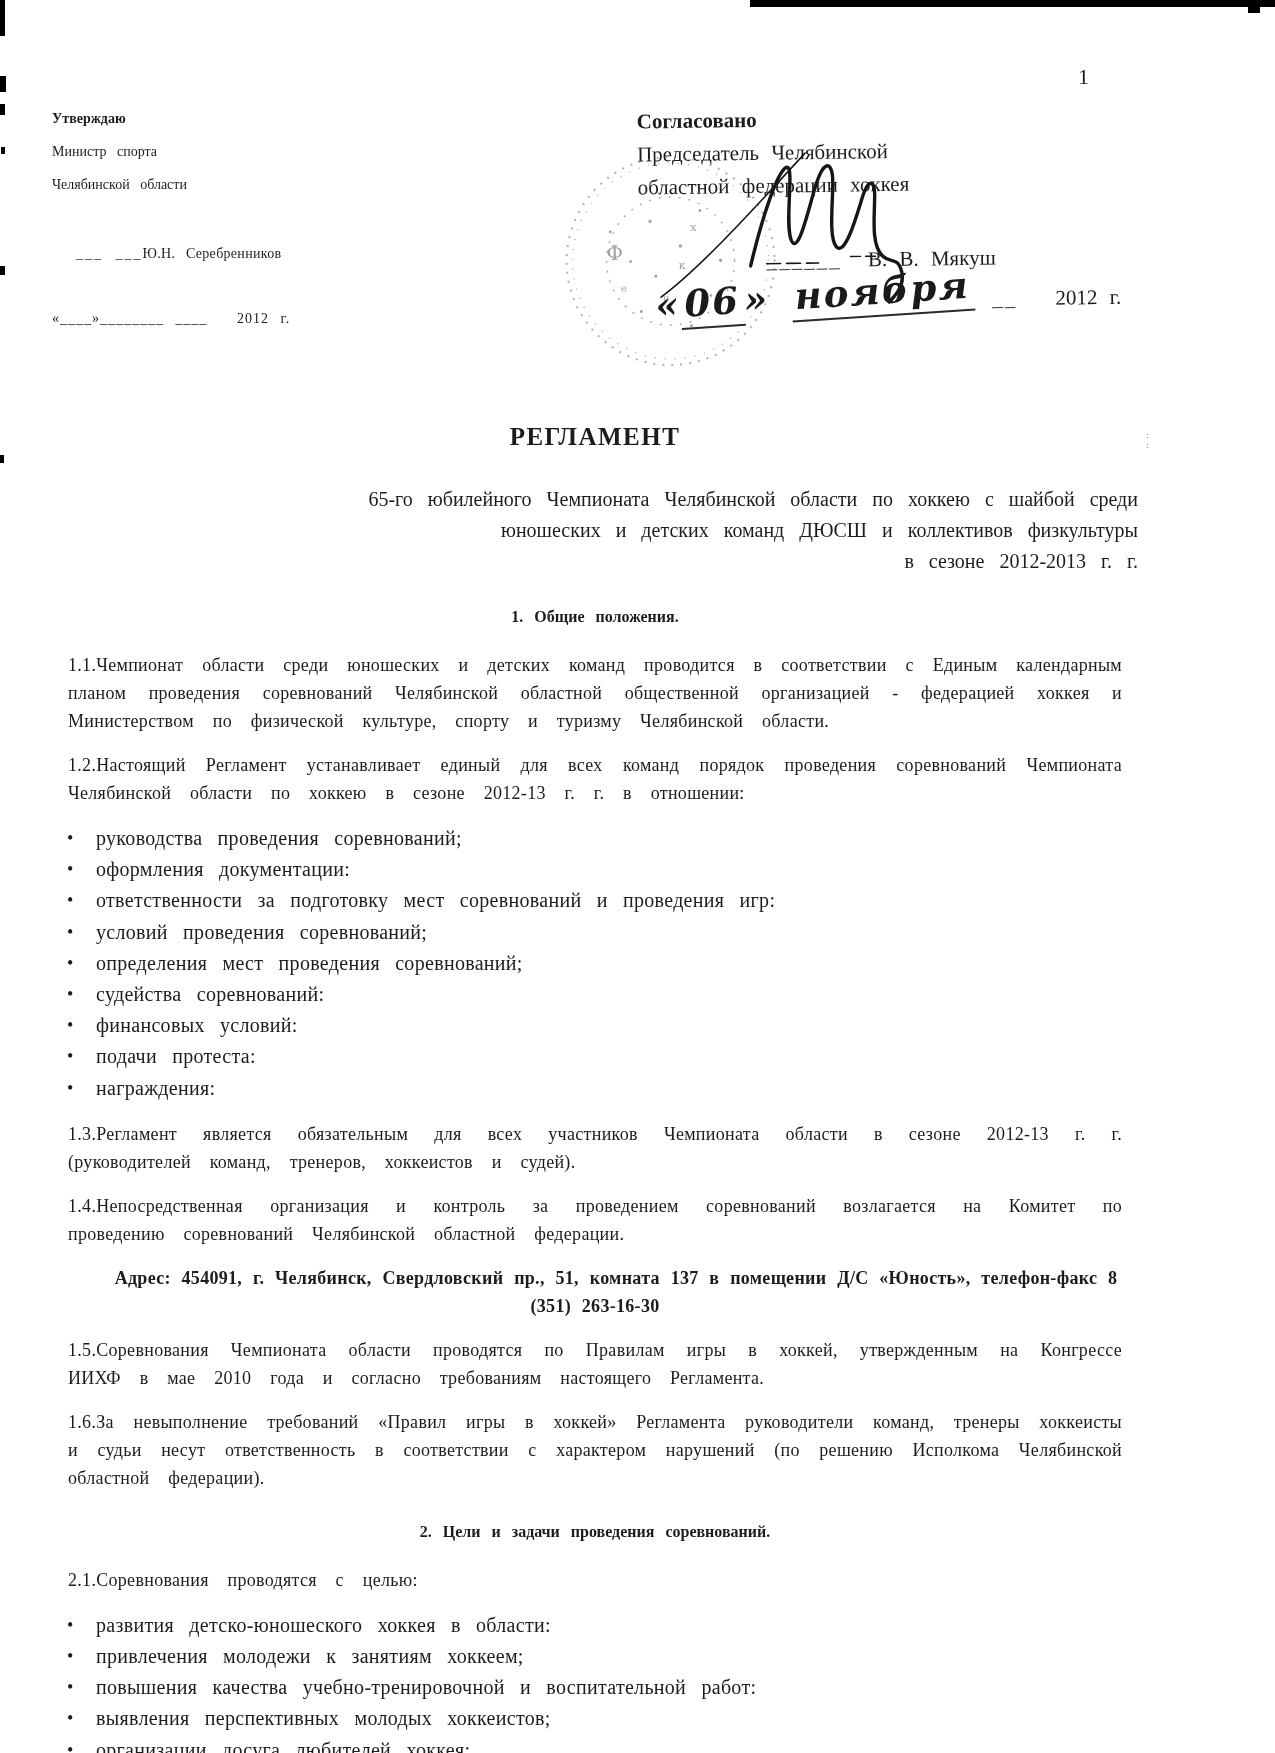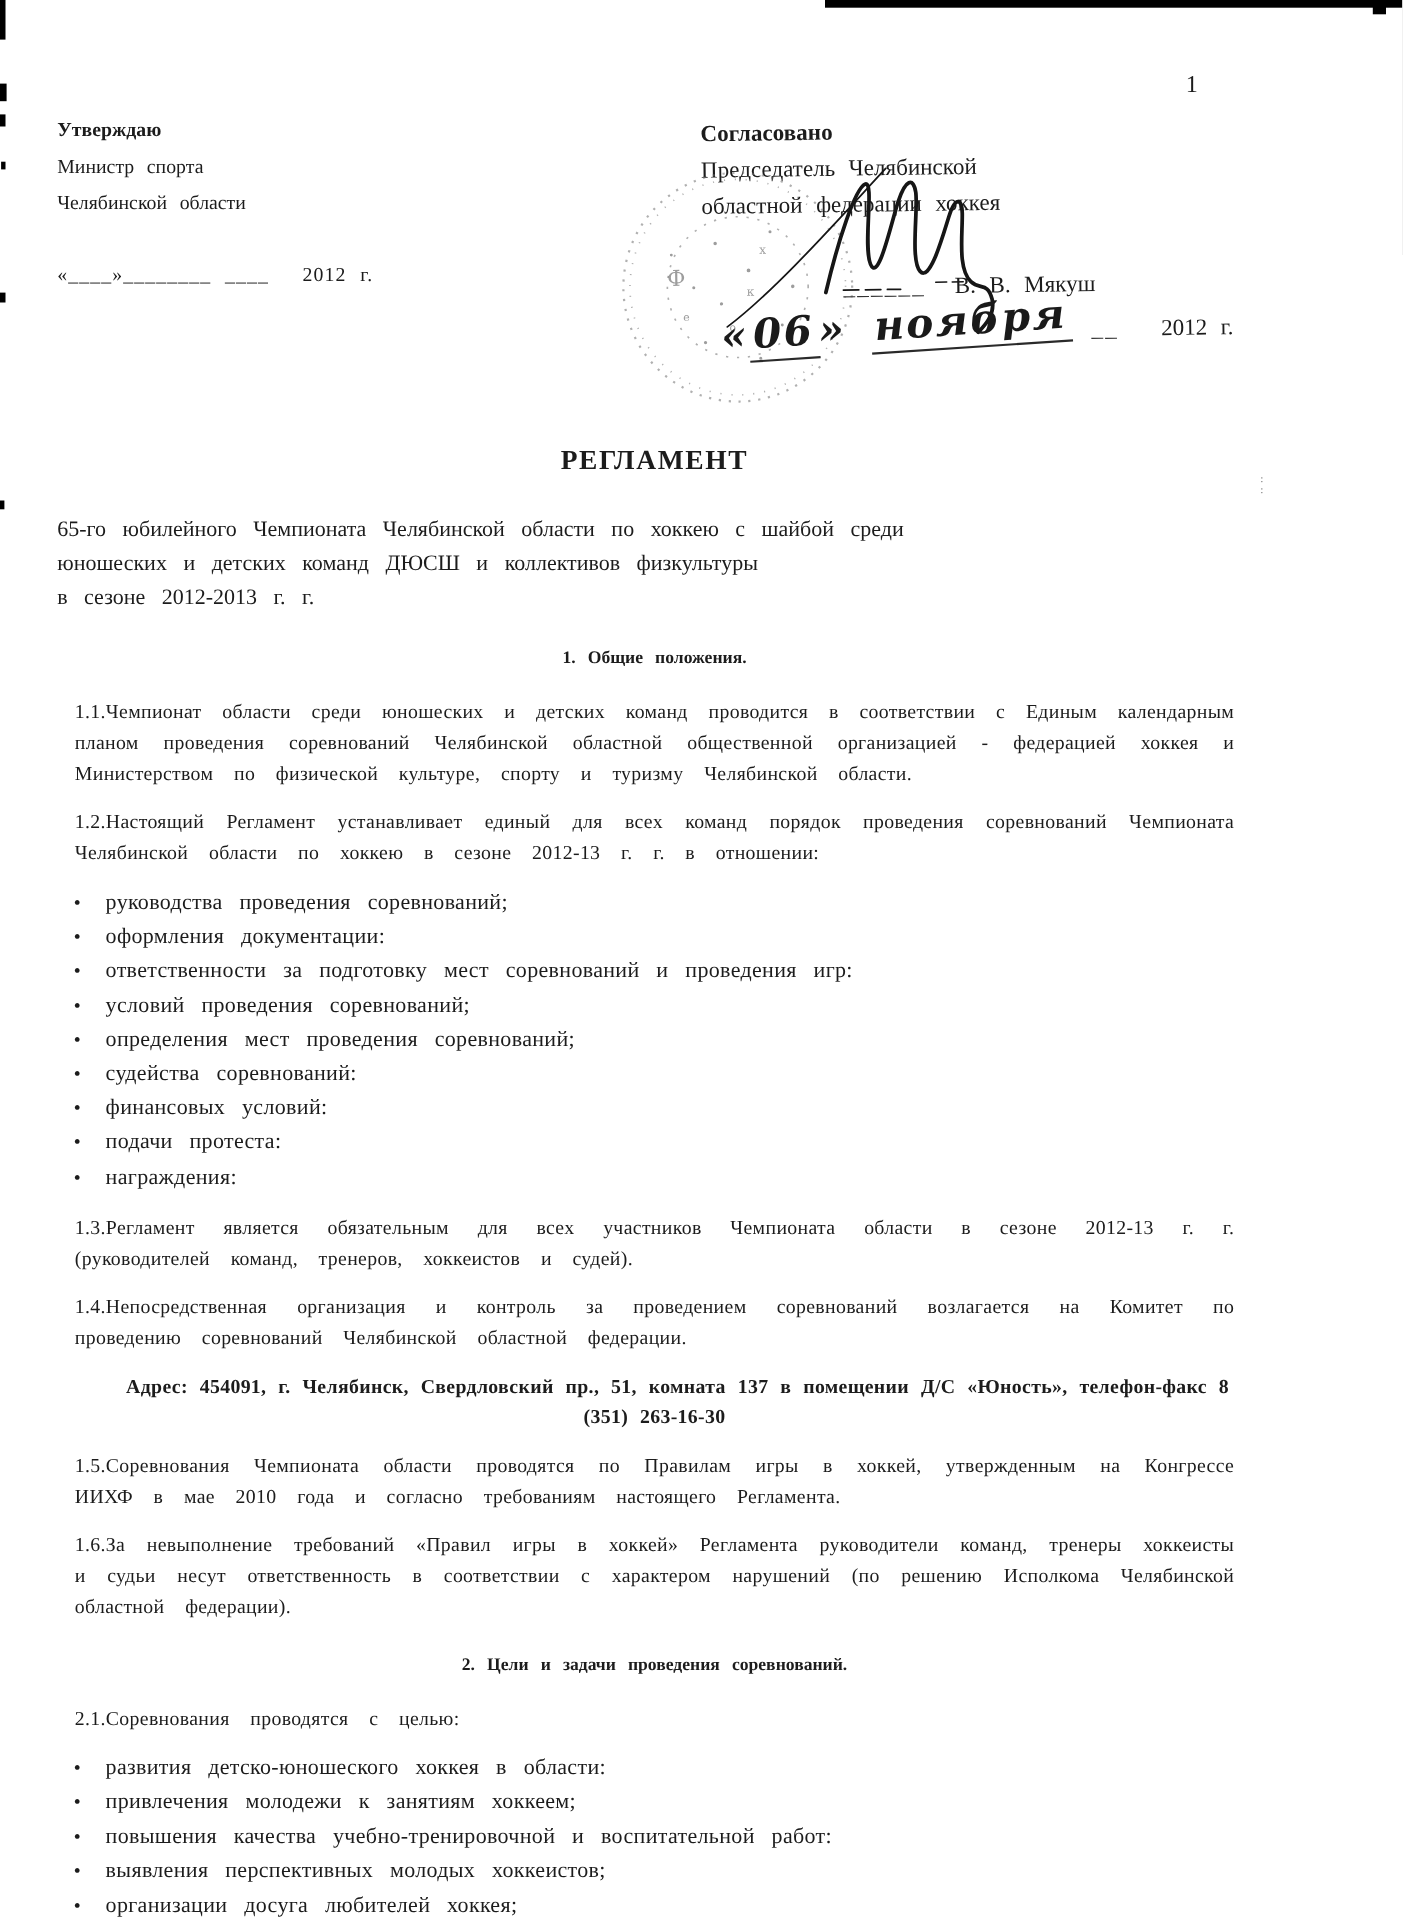--- a/index.html
+++ b/index.html
@@ -13,21 +13,21 @@
     color: #1c1c1c;
     overflow: hidden;
   }
   
   .art { position: absolute; background: #000; }
   .pageno { position: absolute; left: 1078px; top: 64px; font-size: 22px; }
 
   .content { position: absolute; left: 52px; top: 0; width: 1086px; }
 
   header { display: flex; justify-content: space-between; margin-top: 102px; }
-  .hdr-left { width: 420px; font-size: 18px; line-height: 33px; word-spacing: 7px; }
+  .hdr-left { width: 420px; font-size: 14px; line-height: 33px; word-spacing: 7px; }
   .hdr-right { width: 500px; position: relative; font-size: 21px; line-height: 33px; word-spacing: 7px; transform: rotate(-0.8deg); }
   .bold { font-weight: bold; }
   .sign-row-l { margin-top: 36px; padding-left: 24px; letter-spacing: 0.3px; }
   .date-row-l { margin-top: 32px; letter-spacing: 1px; }
   .sign-row-r { margin-top: 42px; padding-left: 128px; position: relative; z-index: 3; }
   .date-row-r { margin-top: 2px; position: relative; z-index: 3; padding-left: 16px; white-space: nowrap; }
   .dash-prefix { letter-spacing: 2px; color: #333; }
 
   .hand {
     font-family: "DejaVu Serif", serif;
@@ -36,21 +36,21 @@
     display: inline-block; transform: rotate(-3deg);
     letter-spacing: 2px;
   }
   .hand .seg { border-bottom: 2px solid #2a2a2a; padding: 0 4px 2px 4px; }
   .year-r { font-size: 21px; margin-left: 26px; }
 
   .stamp-svg { position: absolute; left: -88px; top: 36px; z-index: 1; }
   .sig-svg   { position: absolute; left: 16px; top: 42px; z-index: 2; }
 
   .doc-title { text-align: center; font-weight: bold; font-size: 25px; letter-spacing: 1.5px; margin-top: 88px; word-spacing: 4px; }
-  .subtitle { margin-top: 33px; text-align: left; font-size: 20px; line-height: 31px; word-spacing: 10px; }
+  .subtitle { margin-top: 33px; text-align: right; font-size: 20px; line-height: 31px; word-spacing: 10px; }
 
   .sec-heading { text-align: center; font-weight: bold; font-size: 16px; margin: 31px 0 25px 0; word-spacing: 7px; }
 
   p.body { margin: 16px; font-size: 18px; line-height: 28px; text-align: justify; word-spacing: 14px; letter-spacing: 0.3px; }
   p.addr { font-weight: bold; text-indent: 42px; word-spacing: 6px; text-align: center; }
 
   ul.blist { margin: 0; padding: 0; list-style: none; }
   ul.blist li { position: relative; padding-left: 44px; font-size: 20px; line-height: 31.2px; word-spacing: 10px; letter-spacing: 0.3px; }
   ul.blist li .blt { position: absolute; left: 15px; top: 0; font-size: 18px; }
 
@@ -72,20 +72,23 @@
   <div class="speck" style="left:1146px; top:430px;">:<br>:</div>
 
   <div class="pageno">1</div>
 
   <div class="content">
     <header>
       <div class="hdr-left">
         <div class="bold">Утверждаю</div>
         <div>Министр спорта</div>
         <div>Челябинской области</div>
+        <div class="sign-row-l">
+          <span class="dash-prefix">___  ___</span><span>Ю.Н. Серебренников</span>
+        </div>
         <div class="date-row-l">
           <span>«____»________  ____</span>
           <span style="margin-left:18px;">2012 г.</span>
         </div>
       </div>
 
       <div class="hdr-right">
 
         <svg class="stamp-svg" width="240" height="240" viewBox="0 0 240 240">
           <g fill="none" stroke="#6f6f6f" opacity="0.55">

